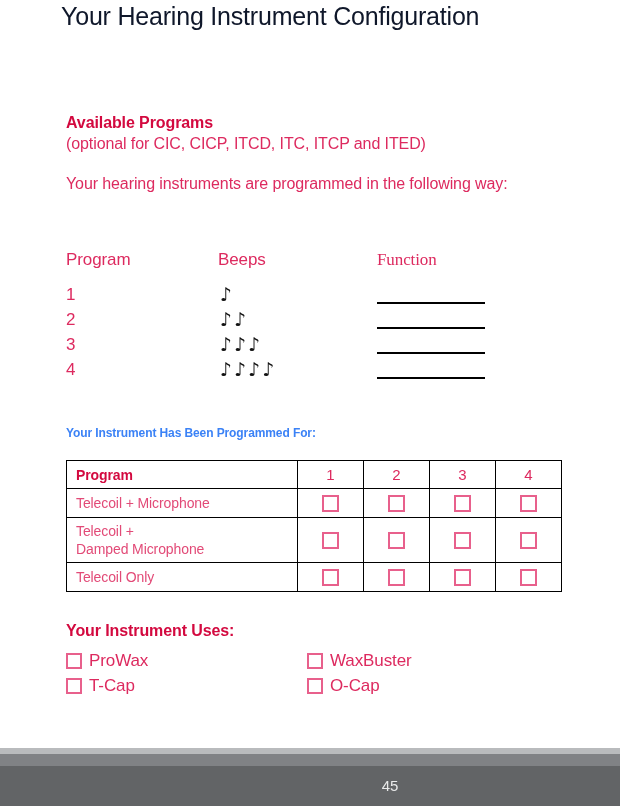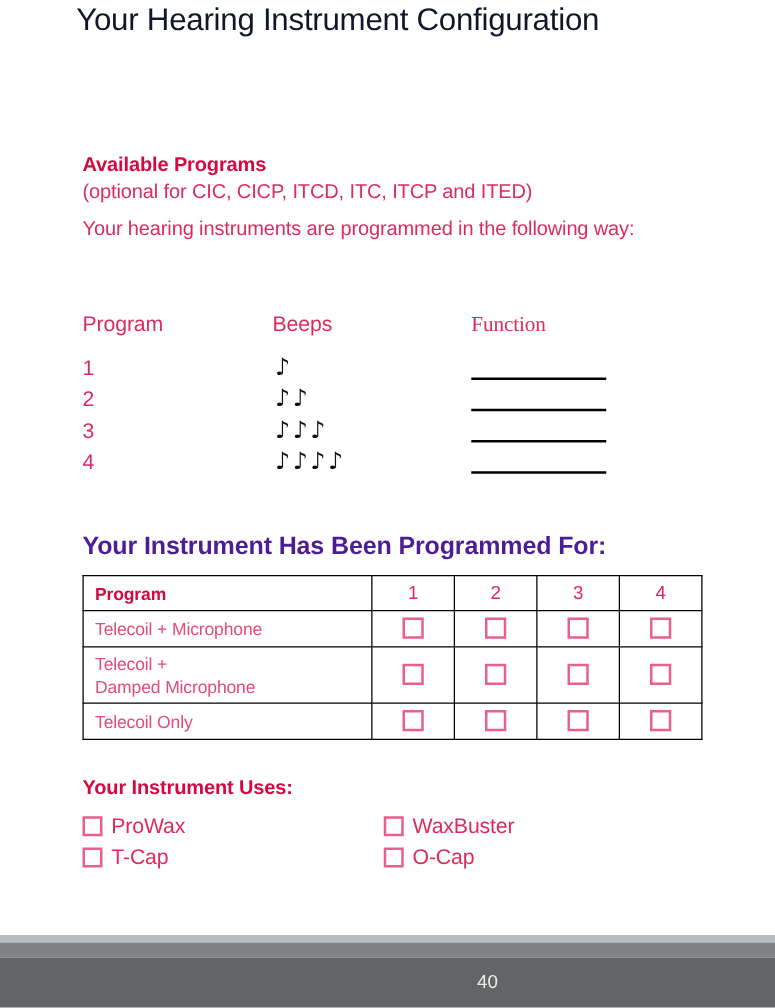--- a/index.html
+++ b/index.html
@@ -25,21 +25,21 @@
     color: #0f172a;
     letter-spacing: -0.2px;
     white-space: nowrap;
     line-height: 32px;
   }
 
   
   .sec-available {
     position: absolute;
     left: 66px;
-    top: 122px;
+    top: 112px;
     width: 500px;
   }
   .heading-bold {
     font-size: 16px;
     font-weight: bold;
     color: #D3093F;
     line-height: 21px;
     letter-spacing: -0.1px;
   }
   .subline {
@@ -112,23 +112,23 @@
     width: 108px;
     height: 2px;
     background: #000000;
   }
 
   
   .sec-programmed-title {
     position: absolute;
     left: 66px;
     top: 426px;
-    font-size: 20px;
+    font-size: 12px;
     font-weight: bold;
-    color: #4c1d95;
+    color: #3b82f6;
     letter-spacing: -0.1px;
   }
   table.prog-table {
     position: absolute;
     left: 66px;
     top: 460px;
     width: 481px;
     border-collapse: collapse;
     table-layout: fixed;
   }
@@ -360,14 +360,14 @@
     <span class="use-item col-right">
       <span class="cbox-sm"></span><span>O-Cap</span>
     </span>
   </div>
 </div>
 
 <div class="footer">
   <div class="band-light"></div>
   <div class="band-mid"></div>
   <div class="band-dark"></div>
-  <div class="page-number">40</div>
+  <div class="page-number">45</div>
 </div>
 
 </body></html>

